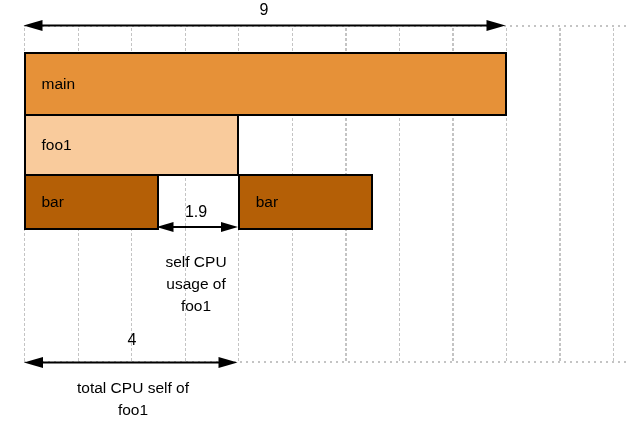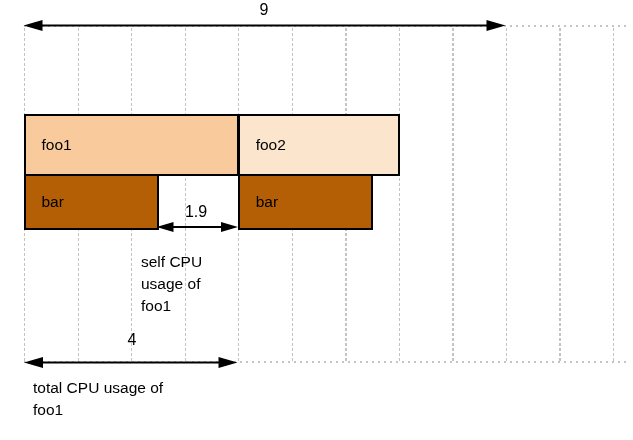--- a/index.html
+++ b/index.html
@@ -33,21 +33,21 @@
     display:flex;align-items:center;
     padding-left:16px;
     font-size:15.5px;
     z-index:2;
   }
   .arrow{position:absolute;z-index:3;}
   .num-label{
     position:absolute;text-align:center;font-size:16px;z-index:3;
   }
   .caption{
-    position:absolute;text-align:left;font-size:15.5px;line-height:22px;
+    position:absolute;text-align:center;font-size:15.5px;line-height:22px;
     white-space:pre-line;z-index:3;
   }
   .arrow line{stroke:#000;stroke-width:2.2px;}
   .arrow polygon{fill:#000;stroke:none;}
 </style>
 </head>
 <body>
 
 <div id="stage">
 
@@ -55,25 +55,25 @@
   <div class="grid-h top"></div>
   <div class="grid-h bottom"></div>
 
   <div class="num-label" style="left:234px;top:1px;width:60px;">9</div>
   <svg class="arrow" style="left:13px;top:15px;" width="503" height="21" viewBox="0 0 503 21">
     <line x1="24" y1="10.5" x2="479" y2="10.5"></line>
     <polygon points="10.5,10.5 29.5,5 29.5,16"></polygon>
     <polygon points="492.5,10.5 473.5,5 473.5,16"></polygon>
   </svg>
 
+  <div class="frame" style="left: 23.5px; width: 483.45px; top: 52px; height: 64px; background-color: rgb(230, 145, 56);">
+    <span>main</span>
+  </div>
   <div class="frame" style="left: 23.5px; width: 215.7px; top: 114px; height: 62px; background-color: rgb(249, 203, 156);">
     <span>foo1</span>
-  </div>
-  <div class="frame" style="left: 237.7px; width: 162.15px; top: 114px; height: 62px; background-color: rgb(252, 229, 205);">
-    <span>foo2</span>
   </div>
   <div class="frame" style="left: 23.5px; width: 135.375px; top: 174px; height: 56px; background-color: rgb(180, 95, 6);">
     <span>bar</span>
   </div>
   <div class="frame" style="left: 237.7px; width: 135.375px; top: 174px; height: 56px; background-color: rgb(180, 95, 6);">
     <span>bar</span>
   </div>
 
   <div class="num-label" style="left:171px;top:203px;width:50px;">1.9</div>
   <svg class="arrow" style="left:147px;top:218px;" width="104" height="18" viewBox="0 0 104 18">
@@ -84,16 +84,16 @@
   <div class="caption" style="left:141px;top:251px;width:110px;">self CPU
 usage of
 foo1</div>
 
   <div class="num-label" style="left:112px;top:331px;width:40px;">4</div>
   <svg class="arrow" style="left:14px;top:353px;" width="228" height="19" viewBox="0 0 228 19">
     <line x1="24" y1="9.5" x2="210" y2="9.5"></line>
     <polygon points="10,9.5 29,4 29,15"></polygon>
     <polygon points="223.5,9.5 204.5,4 204.5,15"></polygon>
   </svg>
-  <div class="caption" style="left:33px;top:377px;width:200px;">total CPU usage of
+  <div class="caption" style="left:33px;top:377px;width:200px;">total CPU self of
 foo1</div>
 
 </div>
 
 </body></html>

